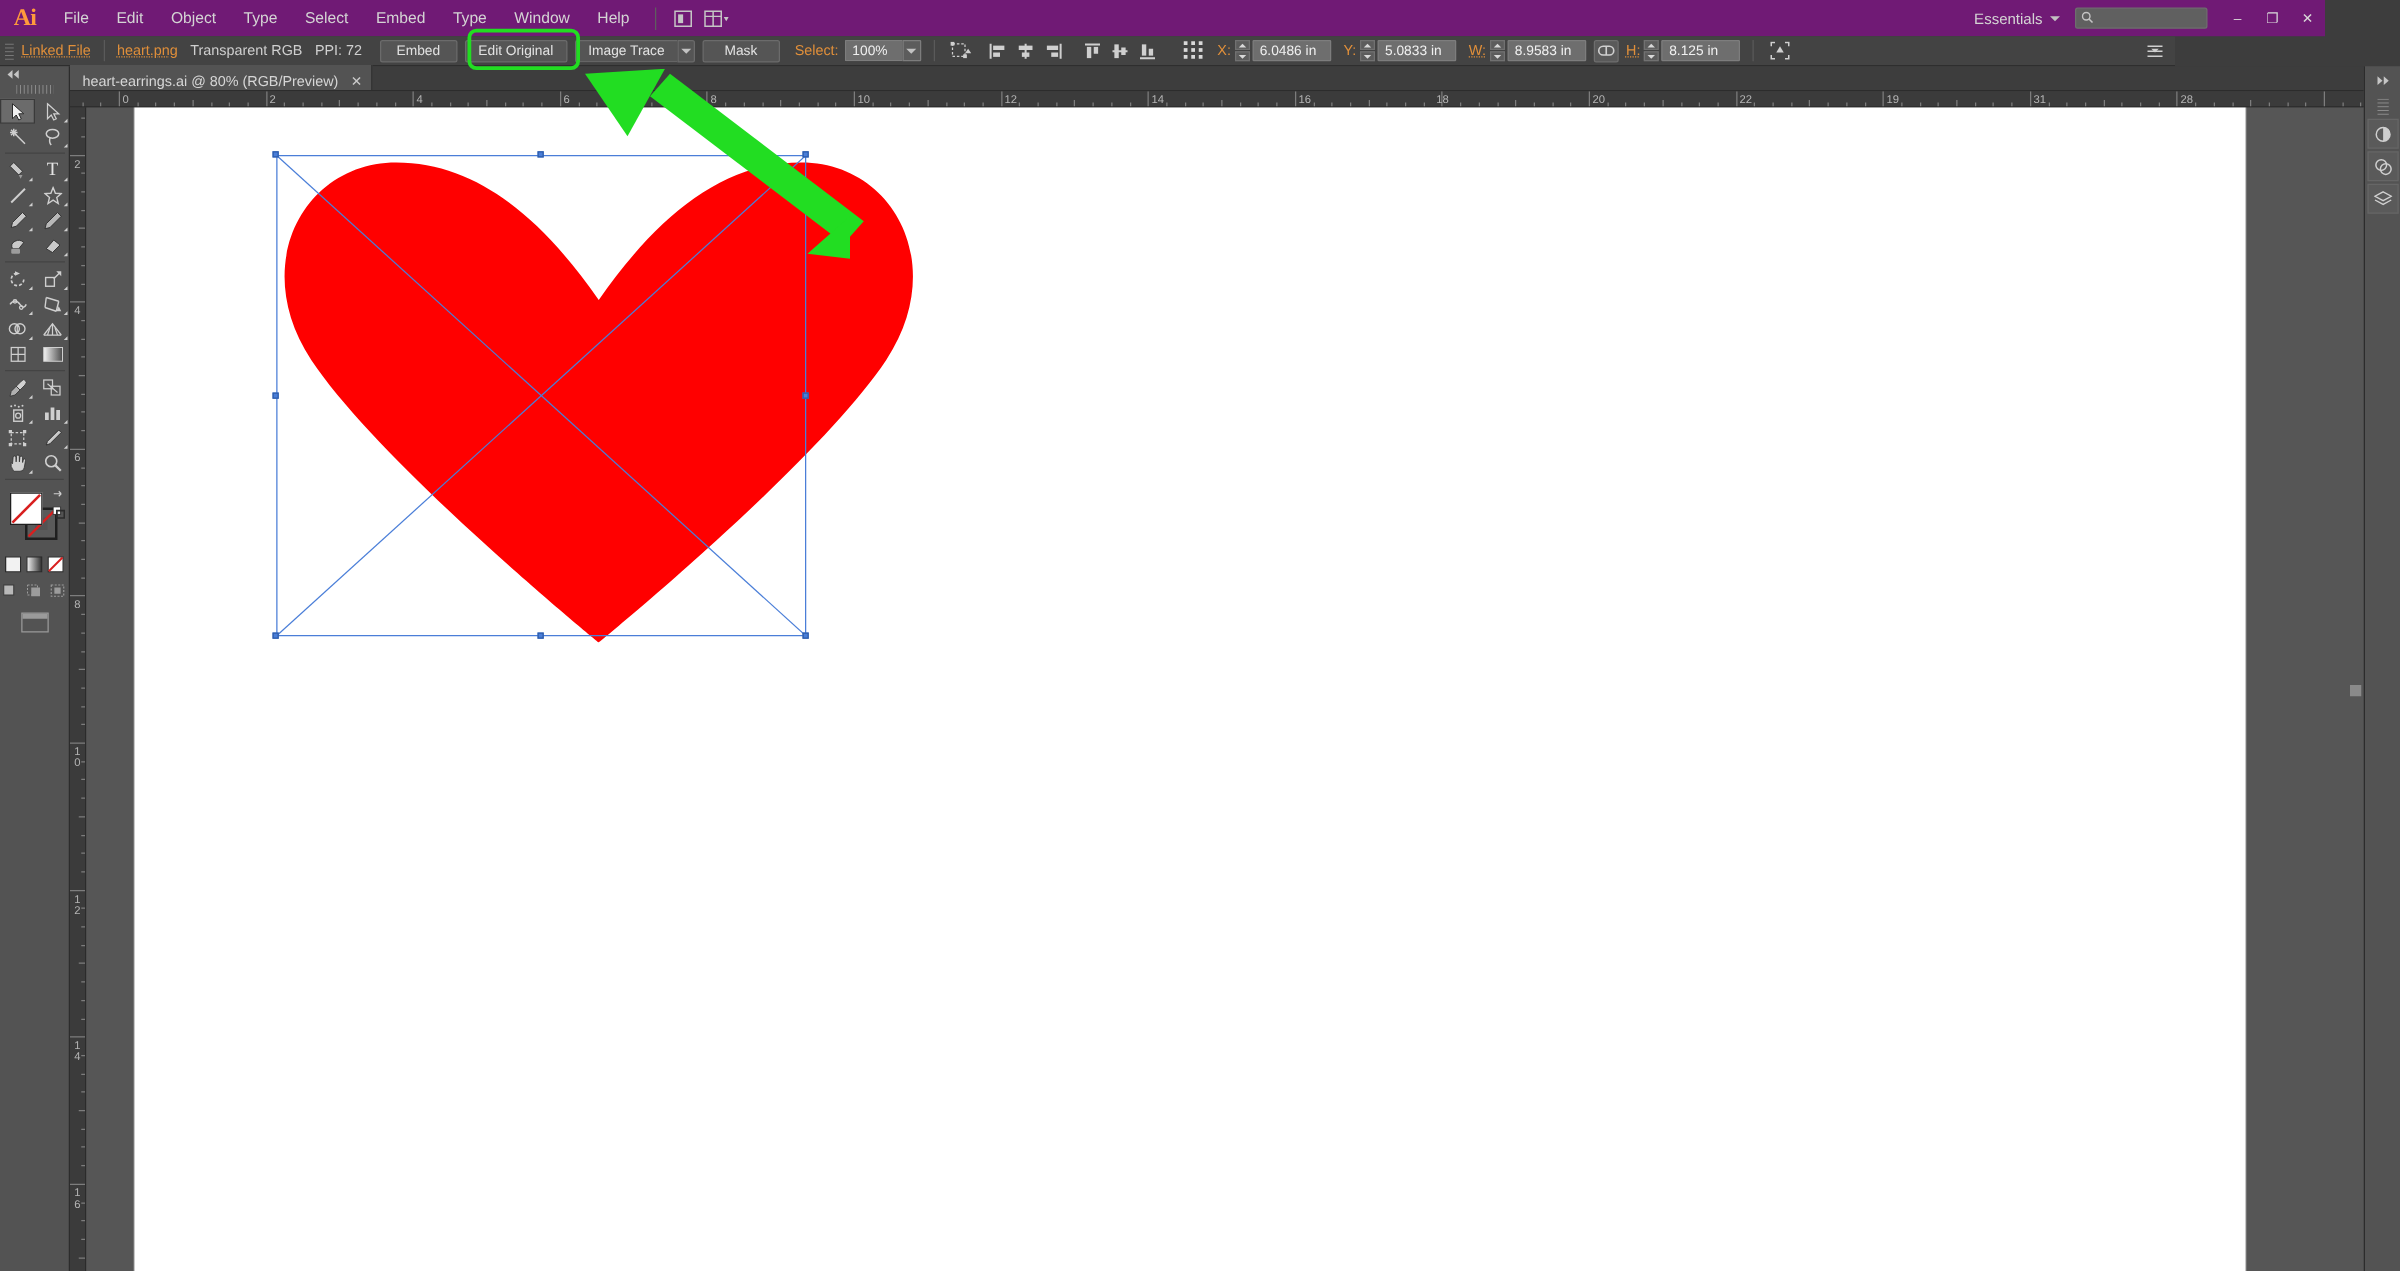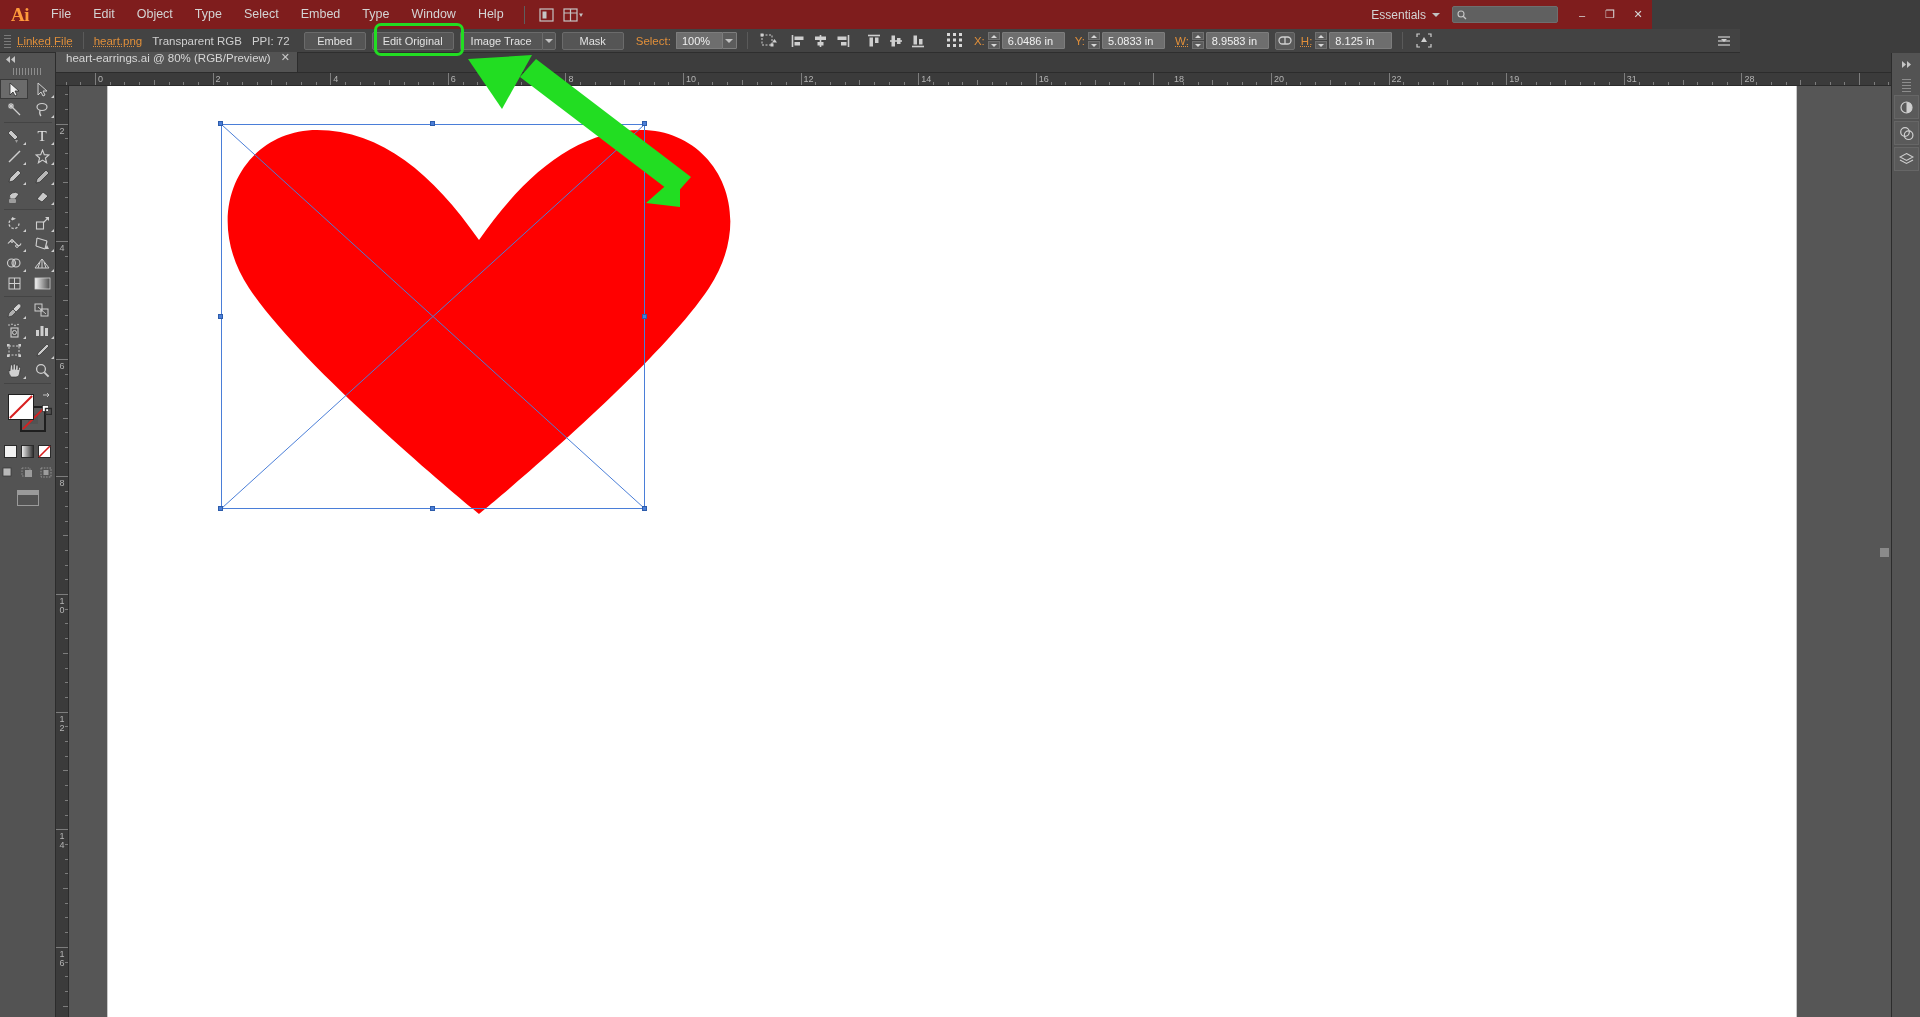--- a/index.html
+++ b/index.html
@@ -7,22 +7,22 @@
     width: 1920px; height: 1017px;
     background: #535353;
     font-family: "Liberation Sans", sans-serif;
     overflow: hidden;
     -webkit-font-smoothing: antialiased;
   }
   .app { position: relative; width: 1920px; height: 1017px; background: #3d3d3d; }
 
   
   .menubar {
-    position: absolute; left: 0; top: 0; width: 1652px; height: 29px;
-    background: #7f1d1d; display: flex; align-items: center;
+    position: absolute; left: 0; top: 0; width: 1860px; height: 29px;
+    background: #701a75; display: flex; align-items: center;
   }
   .ai-logo {
     width: 40px; height: 29px; display: flex; align-items: center; justify-content: center;
     color: #ff9a3c; font-size: 19px; font-weight: bold; font-family: "Liberation Serif", serif;
     letter-spacing: -0.5px;
   }
   .menu-item {
     padding: 0 11px; height: 29px; line-height: 29px;
     color: #d4d4d4; font-size: 12.5px; cursor: default; white-space: nowrap;
   }
@@ -113,21 +113,21 @@
     position: absolute; left: 374px; top: 23px; width: 90px; height: 33px;
     border: 3px solid #22dd22; border-radius: 7px; pointer-events: none; z-index: 40;
   }
 
   
   .tabbar {
     position: absolute; left: 56px; top: 53px; width: 1864px; height: 20px;
     background: #3d3d3d; border-bottom: 1px solid #2c2c2c; display: flex; align-items: flex-end;
   }
   .doc-tab {
-    height: 20px; background: #535353; display: flex; align-items: flex-start;
+    height: 20px; background: #535353; display: flex; align-items: flex-end;
     padding: 0 7px 0 10px; gap: 10px; border-right: 1px solid #2c2c2c;
   }
   .doc-tab .tname { color: #d6d6d6; font-size: 11.5px; white-space: nowrap; }
   .doc-tab .tclose { color: #c9c9c9; font-size: 11px; line-height: 1; }
 
   
   .toolbar {
     position: absolute; left: 0; top: 53px; width: 56px; height: 964px; background: #535353;
     border-right: 1px solid #2c2c2c;
   }
@@ -899,21 +899,21 @@
       <div class="tick" style="left: 1861.8px; width: 1px; top: 7px; height: 6px;"></div>
       <div class="rlabel" style="left: 42px; top: 1px;">0</div>
       <div class="rlabel" style="left: 159.6px; top: 1px;">2</div>
       <div class="rlabel" style="left: 277.2px; top: 1px;">4</div>
       <div class="rlabel" style="left: 394.8px; top: 1px;">6</div>
       <div class="rlabel" style="left: 512.4px; top: 1px;">8</div>
       <div class="rlabel" style="left: 630px; top: 1px;">10</div>
       <div class="rlabel" style="left: 747.6px; top: 1px;">12</div>
       <div class="rlabel" style="left: 865.2px; top: 1px;">14</div>
       <div class="rlabel" style="left: 982.8px; top: 1px;">16</div>
-      <div class="rlabel" style="left: 1118px; top: 1px;">18</div>
+      <div class="rlabel" style="left: 1093px; top: 1px;">18</div>
       <div class="rlabel" style="left: 1218px; top: 1px;">20</div>
       <div class="rlabel" style="left: 1335.6px; top: 1px;">22</div>
       <div class="rlabel" style="left: 1453.2px; top: 1px;">19</div>
       <div class="rlabel" style="left: 1570.8px; top: 1px;">31</div>
       <div class="rlabel" style="left: 1688.4px; top: 1px;">28</div>
     </div>
 
   <div class="ruler-v" id="rulerV">
       <div class="tick" style="top: 8.2px; height: 1px; left: 9px; width: 4px;"></div>
       <div class="tick" style="top: 22.9px; height: 1px; left: 9px; width: 4px;"></div>

